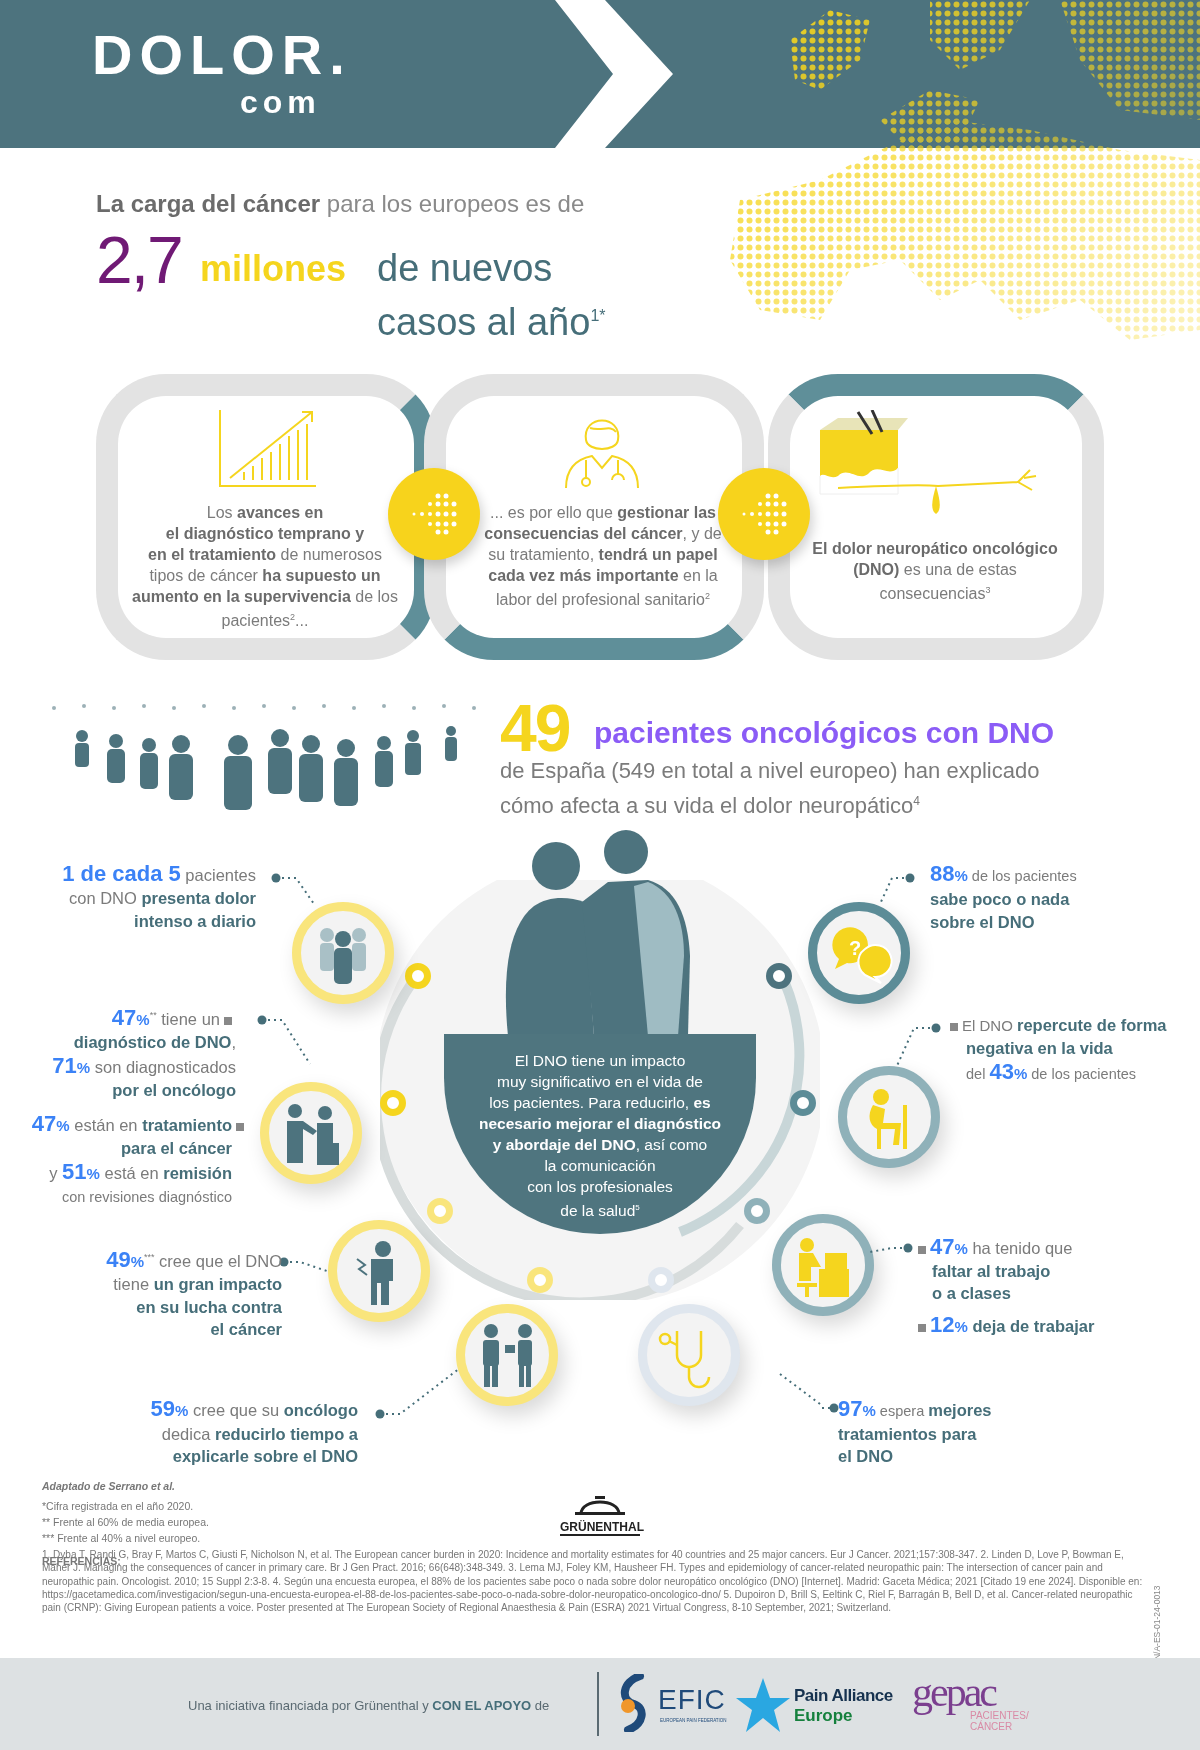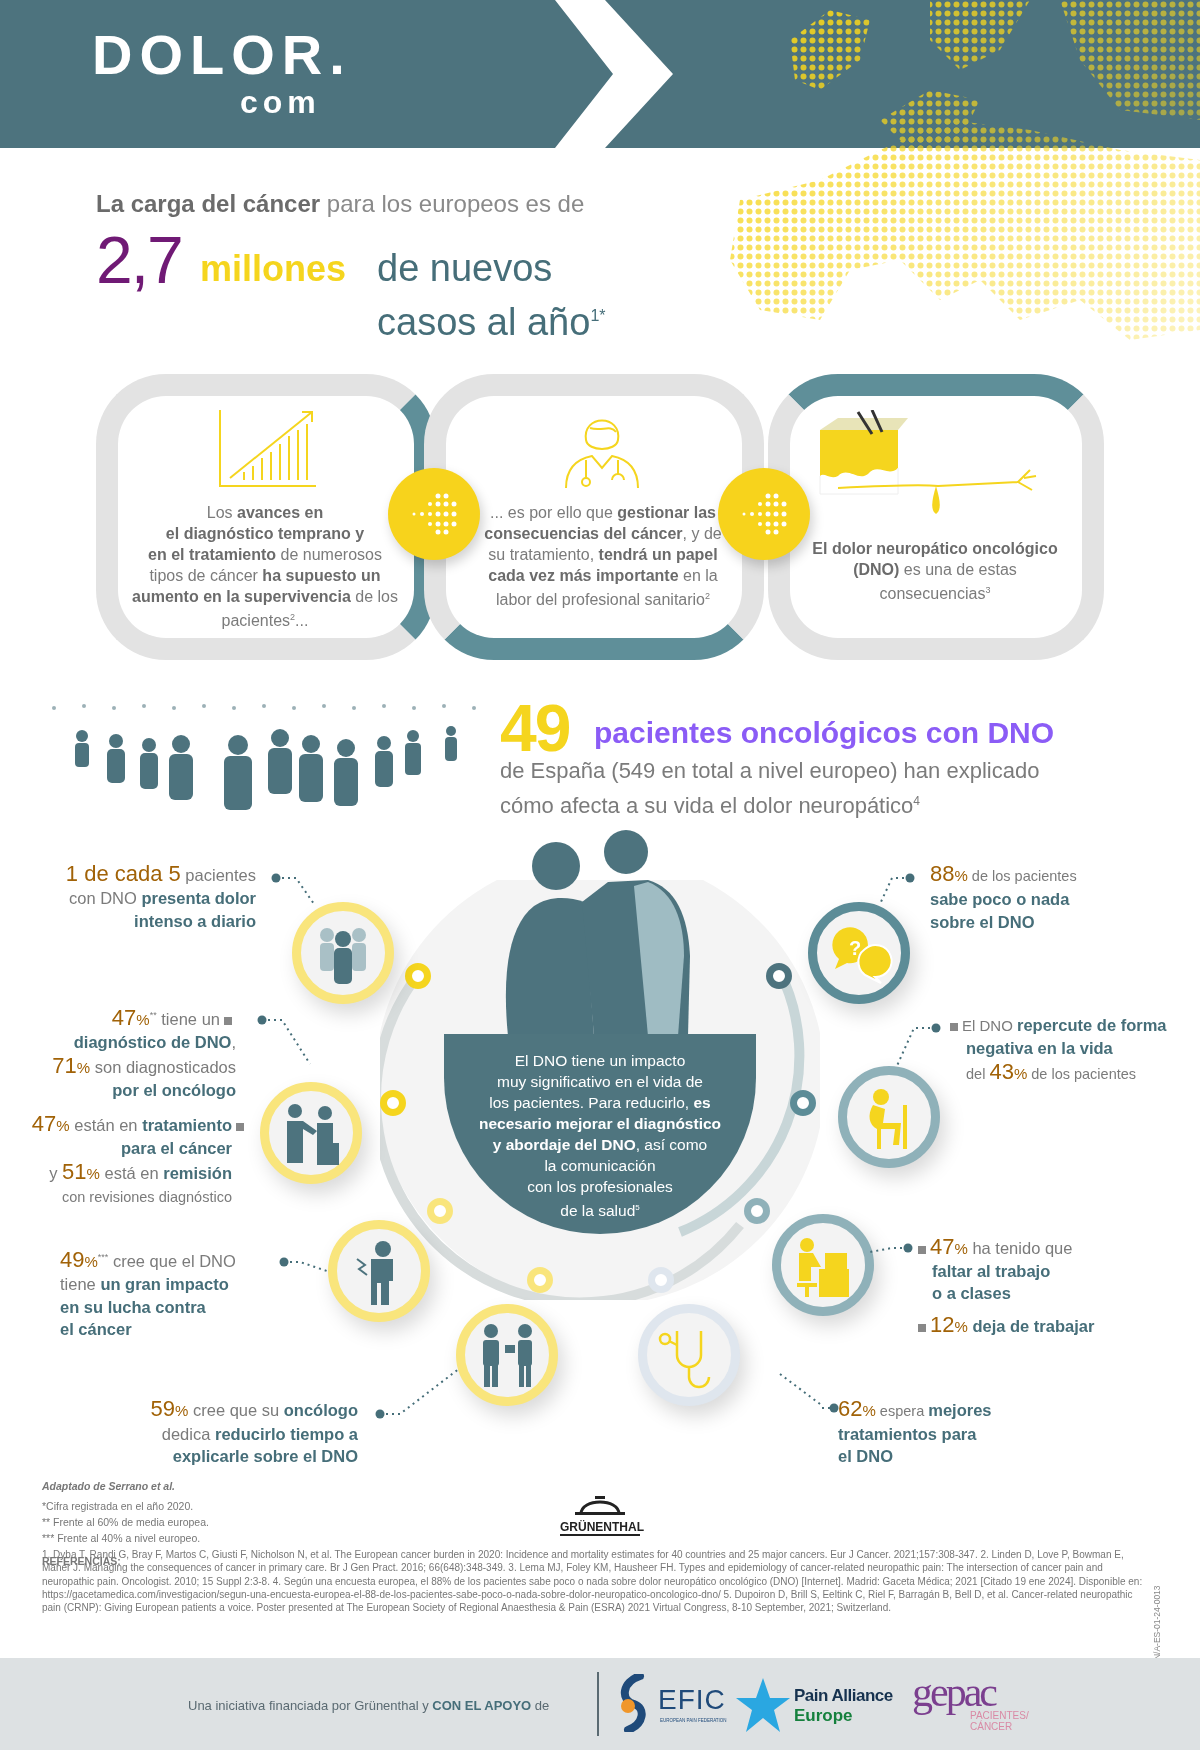--- a/index.html
+++ b/index.html
@@ -26,21 +26,21 @@
 .card-text sup{font-size:9px}
 .yc{width:92px;height:92px;border-radius:50%;background:#f7d31c;box-shadow:3px 6px 12px rgba(0,0,0,.18)}
 
 .n49{left:500px;top:690px;font-size:66px;font-weight:700;color:#f5d51e;letter-spacing:-2px}
 .n49t{left:594px;top:716px;font-size:30px;font-weight:700;color:#8b5cf6}
 .n49s{left:500px;top:755px;font-size:22px;color:#7b7b7b;line-height:31px}
 .n49s sup{font-size:12px}
 
 .stat{font-size:16px;line-height:22px;color:#7b7b7b}
 .stat b{color:#466e79}
-.stat .num{color:#a16207;font-weight:400;font-size:22px}
+.stat .num{color:#3b82f6;font-weight:700;font-size:22px}
 .stat .num small{font-size:15px}
 .stat sup{font-size:9px;color:#7b7b7b}
 .sq{display:inline-block;width:8px;height:8px;background:#888;margin:0 4px}
 .ic-y{width:102px;height:102px;border-radius:50%;border:9px solid #f9e57c;background:#f3f3f3;box-shadow:6px 10px 20px rgba(0,0,0,.15)}
 .ic-t{width:102px;height:102px;border-radius:50%;border:9px solid #5c8c97;background:#f3f3f3;box-shadow:6px 10px 20px rgba(0,0,0,.15)}
 .ic-tl{width:102px;height:102px;border-radius:50%;border:9px solid #8fb1b9;background:#f3f3f3;box-shadow:6px 10px 20px rgba(0,0,0,.15)}
 .ic-g{width:102px;height:102px;border-radius:50%;border:9px solid #dfe6ee;background:#f3f3f3;box-shadow:6px 10px 20px rgba(0,0,0,.15)}
 .node{width:26px;height:26px;border-radius:50%;background:#fff}
 .center-box{left:444px;top:1034px;width:312px;height:200px;background:#4f757f;border-radius:0 0 156px 156px;color:#fff;text-align:center;font-size:15.5px;line-height:21px;padding-top:16px}
 .center-box b{color:#fff}
@@ -398,21 +398,21 @@
   <b>diagnóstico de DNO</b>,<br>
   <span class="num">71</span><span class="num"><small>%</small></span><span> son diagnosticados</span><br>
   <b>por el oncólogo</b>
 </div>
 <div class="abs stat" style="left:28px;top:1112px;width:220px;text-align:right;font-size:16.5px;line-height:23px">
   <span class="num">47</span><span class="num"><small>%</small></span><span> están en </span><b>tratamiento</b><span class="sq"></span><br>
   <b>para el cáncer</b><span style="display:inline-block;width:16px"></span><br>
   <span>y </span><span class="num">51</span><span class="num"><small>%</small></span><span> está en </span><b>remisión</b><span style="display:inline-block;width:16px"></span><br>
   <span style="font-size:14.5px">con revisiones diagnóstico</span><span style="display:inline-block;width:16px"></span>
 </div>
-<div class="abs stat" style="left:60px;top:1246px;width:206px;text-align:left;font-size:16.5px;line-height:22.5px">
+<div class="abs stat" style="left:76px;top:1246px;width:206px;text-align:right;font-size:16.5px;line-height:22.5px">
   <span class="num">49</span><span class="num"><small>%</small></span><sup>***</sup><span> cree que el DNO</span><br>
   <span>tiene </span><b>un gran impacto</b><br>
   <b>en su lucha contra</b><br>
   <b>el cáncer</b>
 </div>
 <div class="abs stat" style="left:120px;top:1398px;width:238px;text-align:right;font-size:16.5px;line-height:22.5px">
   <span class="num">59</span><span class="num"><small>%</small></span><span> cree que su </span><b>oncólogo</b><br>
   <span>dedica </span><b>reducirlo tiempo a</b><br>
   <b>explicarle sobre el DNO</b>
 </div>
@@ -427,21 +427,21 @@
   <span style="padding-left:20px"></span><b>negativa en la vida</b><br>
   <span style="padding-left:20px;font-size:14.5px">del </span><span class="num">43</span><span class="num"><small>%</small></span><span style="font-size:14.5px"> de los pacientes</span>
 </div>
 <div class="abs stat" style="left:914px;top:1236px;width:220px;font-size:16.5px;line-height:22px">
   <span class="sq"></span><span class="num">47</span><span class="num"><small>%</small></span><span>  ha tenido que</span><br>
   <span style="padding-left:18px"></span><b>faltar al trabajo</b><br>
   <span style="padding-left:18px"></span><b>o a clases</b>
   <div style="margin-top:10px"><span class="sq"></span><span class="num">12</span><span class="num"><small>%</small></span> <b>deja de trabajar</b></div>
 </div>
 <div class="abs stat" style="left:838px;top:1398px;width:200px;font-size:16.5px;line-height:22.5px">
-  <span class="num">62</span><span class="num"><small>%</small></span><span style="font-size:14.5px"> espera </span><b>mejores</b><br>
+  <span class="num">97</span><span class="num"><small>%</small></span><span style="font-size:14.5px"> espera </span><b>mejores</b><br>
   <b>tratamientos para</b><br>
   <b>el DNO</b>
 </div>
 
 <div class="abs notes">
   <div style="font-style:italic;font-weight:700;color:#777;margin-bottom:4px">Adaptado de Serrano et al.</div>
   <div>*Cifra registrada en el año 2020.</div>
   <div>** Frente al 60% de media europea.</div>
   <div>*** Frente al 40% a nivel europeo.</div>
   <div style="font-weight:700;margin-top:7px">REFERENCIAS:</div>

